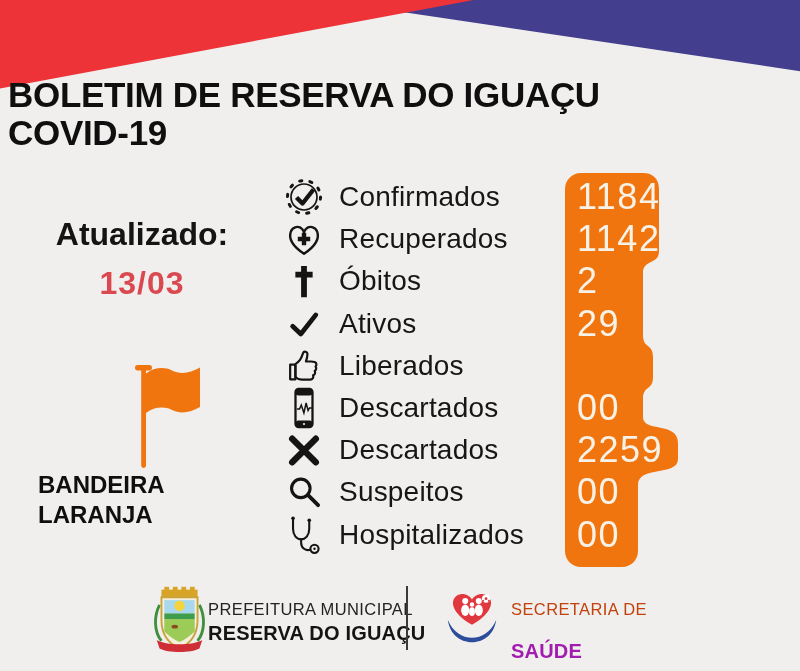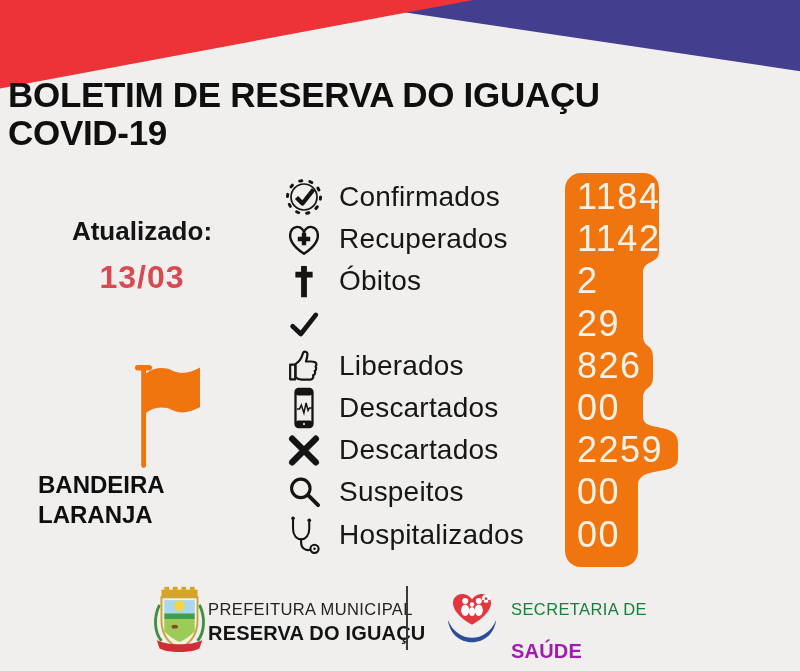--- a/index.html
+++ b/index.html
@@ -10,21 +10,21 @@
   .tri{position:absolute;top:0;left:0;width:800px;height:671px;}
   .tri-blue{background:#433e8e;clip-path:polygon(40.2% 0,100% 0,100% 10.6%);z-index:1;}
   .tri-red{background:#ee3338;clip-path:polygon(0 0,59.2% 0,0 13.2%);z-index:2;}
 
   
   .title{position:absolute;top:76px;left:8px;width:800px;z-index:3;
          font-weight:800;font-size:35px;line-height:38px;color:#0f0f0f;letter-spacing:-0.3px;}
 
   
   .updated{position:absolute;left:40px;top:216px;width:204px;text-align:center;}
-  .updated-label{font-size:26px;font-weight:700;color:#141414;}
+  .updated-label{font-size:32px;font-weight:700;color:#141414;}
   .updated-date{font-size:32px;font-weight:700;color:#d9494f;margin-top:12px;letter-spacing:1px;}
 
   
   .flag-wrap{position:absolute;left:88px;top:356px;width:120px;height:120px;}
   .flag-text{position:absolute;left:38px;top:470px;width:220px;
              font-weight:800;font-size:24px;line-height:30px;color:#0f0f0f;}
 
   
   .stat-row{position:absolute;left:281px;height:42px;display:flex;align-items:center;}
   .stat-icon{width:46px;height:44px;display:flex;align-items:center;justify-content:center;flex:0 0 46px;}
@@ -36,21 +36,21 @@
               font-size:36px;font-weight:400;color:#f7f2e7;letter-spacing:1.5px;z-index:4;}
 
   
   .footer-crest{position:absolute;left:151px;top:585px;width:57px;height:72px;}
   .footer-left-text{position:absolute;left:208px;top:600px;}
   .footer-left-text .l1{font-size:16.5px;color:#232323;letter-spacing:0.4px;}
   .footer-left-text .l2{font-size:20px;font-weight:700;color:#141414;margin-top:3px;letter-spacing:0.2px;}
   .footer-divider{position:absolute;left:406px;top:586px;width:2px;height:64px;background:#3a3a3a;}
   .footer-logo{position:absolute;left:441px;top:588px;width:62px;height:60px;}
   .footer-right-text{position:absolute;left:511px;top:600px;}
-  .footer-right-text .l1{font-size:16.5px;color:#15803d;letter-spacing:0.4px;}
+  .footer-right-text .l1{font-size:16.5px;color:#c2410c;letter-spacing:0.4px;}
   .footer-right-text .l2{font-size:20px;font-weight:700;color:#a21caf;margin-top:21px;letter-spacing:0.2px;}
 
   svg{display:block;}
 </style>
 </head>
 <body>
 
 <div class="canvas">
 
   <div class="tri tri-blue"></div>
@@ -113,20 +113,21 @@
     </span>
     <span class="stat-label">Óbitos</span>
   </div>
 
   <div class="stat-row" style="top:303px">
     <span class="stat-icon">
       <svg viewBox="0 0 44 44" width="40" height="40">
         <path d="M9.5,24.5 L18.5,33 L35,12" fill="none" stroke="#141414" stroke-width="5.2" stroke-linecap="round" stroke-linejoin="round"></path>
       </svg>
     </span>
+    <span class="stat-label">Ativos</span>
   </div>
 
   <div class="stat-row" style="top:345px">
     <span class="stat-icon">
       <svg viewBox="0 0 44 44" width="42" height="42">
         <path fill="none" stroke="#141414" stroke-width="2.3" stroke-linejoin="round" d="M7.5,20.5 H13 V36 H7.5 Z"></path>
         <path fill="none" stroke="#141414" stroke-width="2.3" stroke-linejoin="round" d="M13,33.5 C15,35.5 17,36.2 19.5,36.2 H28.5 C31.2,36.2 32.3,33.8 31.5,31.8 C33.4,31.2 34.2,28.9 33.2,27.2 C34.9,26.2 35.3,23.9 34.1,22.5 C35.6,21.1 35.2,18.5 33.2,17.7 C32.5,17.4 31.3,17.3 29.5,17.3 H24 C25.1,14.2 25.6,11.7 25.6,9.8 C25.6,6.8 21.9,5.9 21,8.5 C20.2,10.9 19.3,13.6 17.8,15.7 C16.4,17.6 14.8,19 13,20 Z"></path>
       </svg>
     </span>
     <span class="stat-label">Liberados</span>
@@ -175,21 +176,20 @@
         <circle cx="27.5" cy="6.5" r="1.9" fill="#141414"></circle>
       </svg>
     </span>
     <span class="stat-label">Hospitalizados</span>
   </div>
 
   <div class="stat-value" style="top:176px">1184</div>
   <div class="stat-value" style="top:218px">1142</div>
   <div class="stat-value" style="top:260px">2</div>
   <div class="stat-value" style="top:303px">29</div>
-  <div class="stat-value" style="top:345px">826</div>
   <div class="stat-value" style="top:387px">00</div>
   <div class="stat-value" style="top:429px">2259</div>
   <div class="stat-value" style="top:471px">00</div>
   <div class="stat-value" style="top:514px">00</div>
 
   <div class="footer-crest">
     <svg viewBox="0 0 60 74" width="57" height="72">
       <path d="M9,20 C3,32 3,48 11,58" stroke="#3f8f3f" stroke-width="3" fill="none"></path>
       <path d="M51,20 C57,32 57,48 49,58" stroke="#3f8f3f" stroke-width="3" fill="none"></path>
       <rect x="14" y="1" width="5" height="5" fill="#d8a427"></rect>

